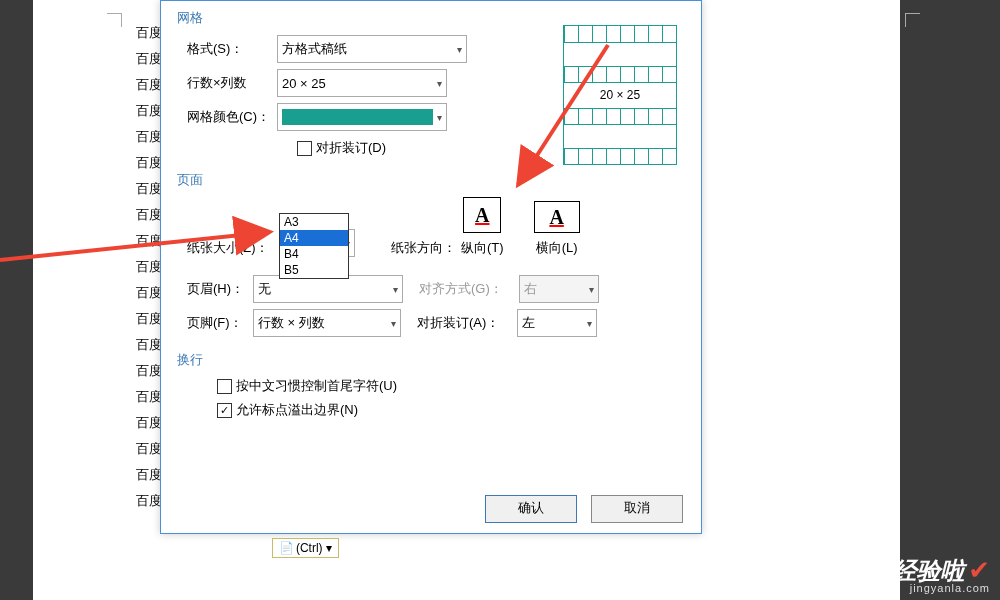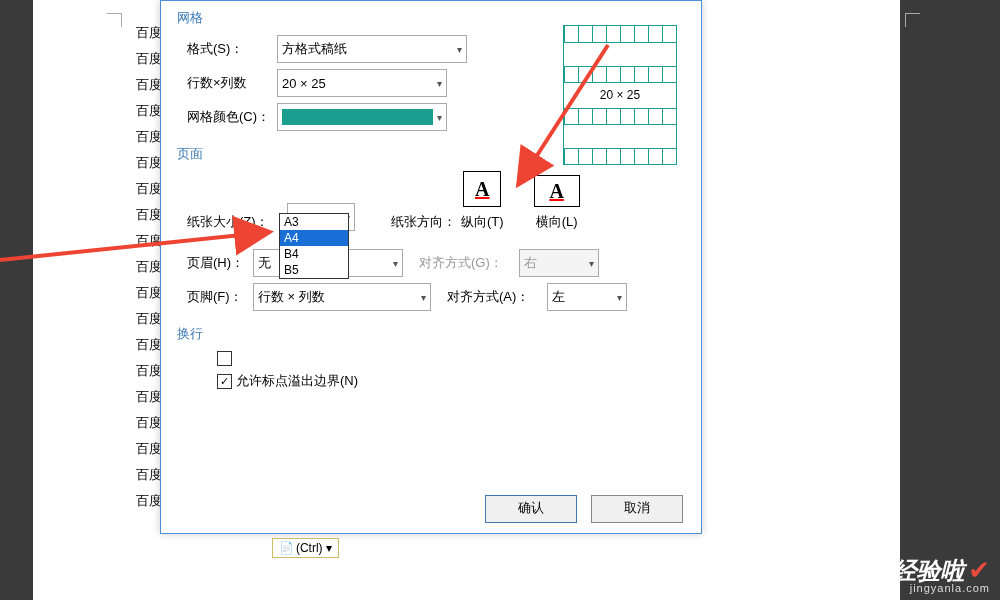--- a/index.html
+++ b/index.html
@@ -91,20 +91,26 @@
         <span class="arrow">▾</span>
       </div>
     </div>
     <div class="row">
       <span class="lbl">网格颜色(C)：</span>
       <div class="combo" style="width:170px">
         <div class="swatch"></div>
         <span class="arrow">▾</span>
       </div>
     </div>
+    <div class="row" style="margin-left:120px;margin-top:8px;">
+      <label class="checkbox">
+        <span class="box"></span>
+        <span>对折装订(D)</span>
+      </label>
+    </div>
   </div>
 
   <div class="gridprev">
     <div class="hline" style="top:16px"></div>
     <div class="hline" style="top:40px"></div>
     <div class="hline" style="top:56px"></div>
     <div class="hline" style="top:82px"></div>
     <div class="hline" style="top:98px"></div>
     <div class="hline" style="top:122px"></div>
     <div class="lbltext">20 × 25</div>
@@ -180,38 +186,39 @@
       </div>
       <span style="width:16px"></span>
       <span class="lbl disabled" style="width:100px">对齐方式(G)：</span>
       <div class="combo disabled" style="width:80px;background:#f4f4f4">
         <span>右</span>
         <span class="arrow">▾</span>
       </div>
     </div>
     <div class="row">
       <span class="lbl" style="width:66px">页脚(F)：</span>
-      <div class="combo" style="width:178px">
+      <div class="combo" style="width:148px">
         <span>行数 × 列数</span>
         <span class="arrow">▾</span>
       </div>
       <span style="width:16px"></span>
-      <span class="lbl" style="width:100px">对齐方式(A)：</span>
+      <span class="lbl" style="width:100px">对折装订(A)：</span>
       <div class="combo" style="width:80px">
         <span>左</span>
         <span class="arrow">▾</span>
       </div>
     </div>
   </div>
 
   <div class="section">
     <div class="section-title">换行</div>
     <div class="row" style="margin-left:40px">
       <label class="checkbox">
         <span class="box"></span>
+        <span>按中文习惯控制首尾字符(U)</span>
       </label>
     </div>
     <div class="row" style="margin-left:40px">
       <label class="checkbox">
         <span class="box">✓</span>
         <span>允许标点溢出边界(N)</span>
       </label>
     </div>
   </div>
 

